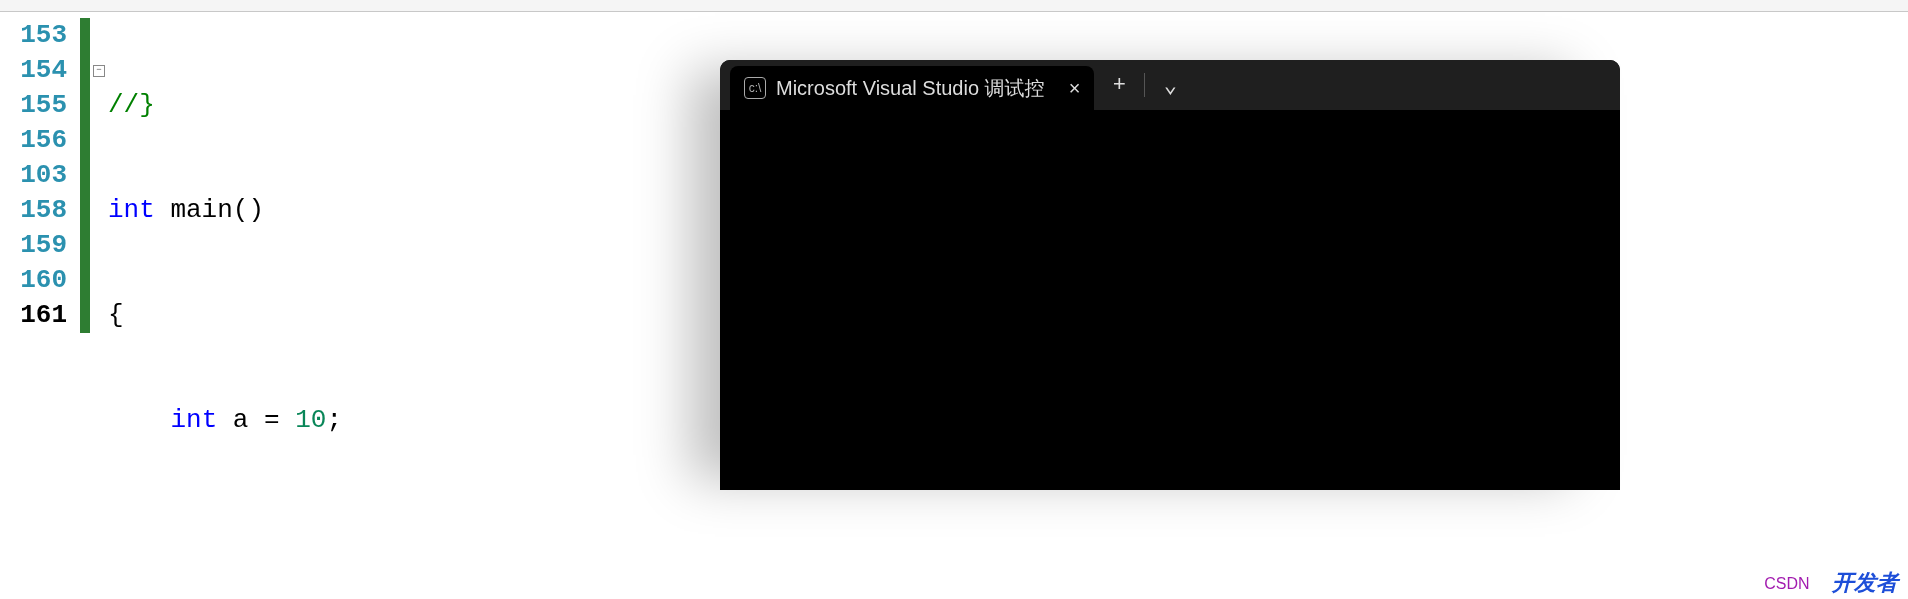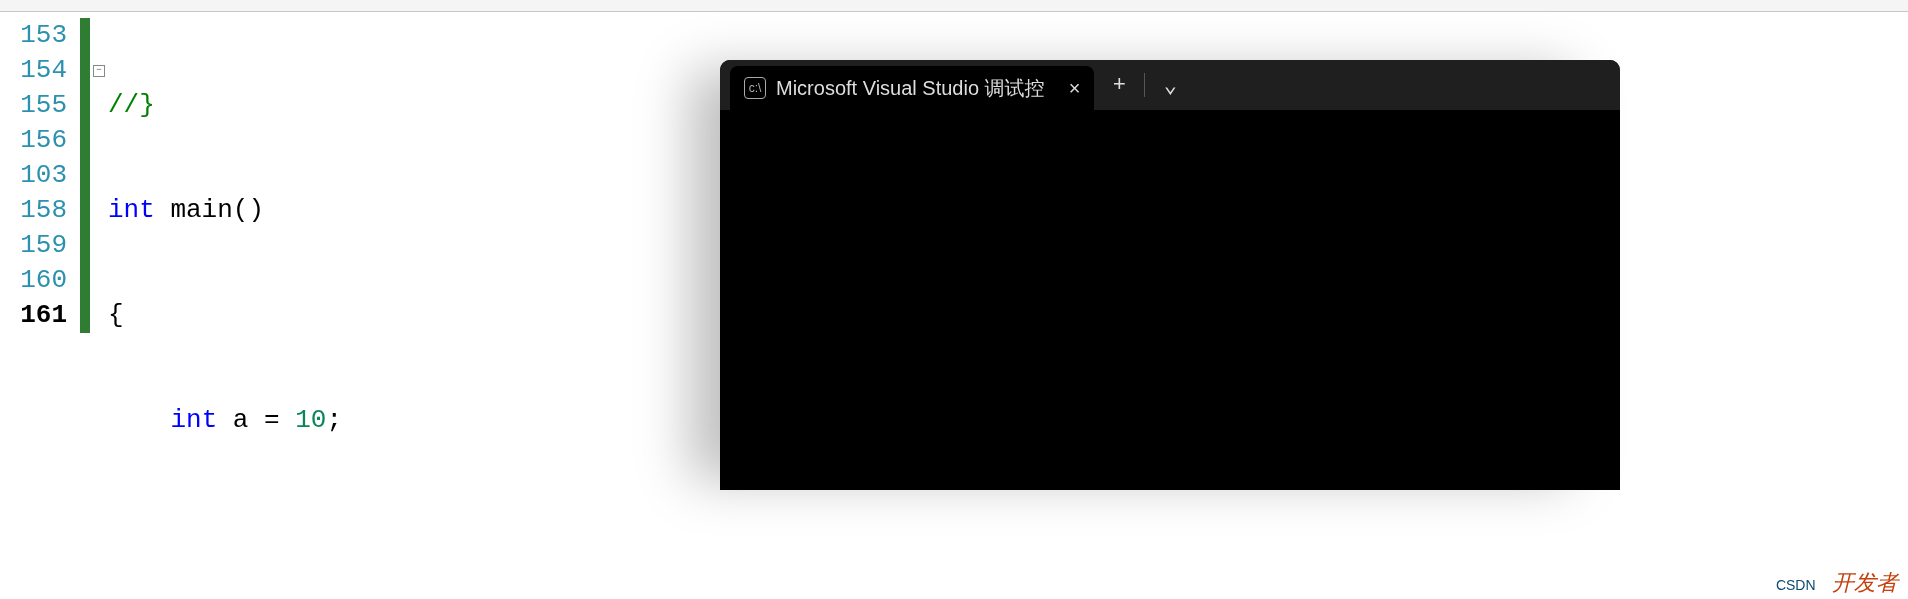--- a/index.html
+++ b/index.html
@@ -28,21 +28,21 @@
   width: 80px;
   background: #fff;
   text-align: right;
   padding-right: 12px;
   color: #2b91af;
   font-size: 26px;
   line-height: 35px;
   padding-top: 6px;
   border-right: 1px solid transparent;
 }
-.gutter .ln { height: 35px; }
+.gutter .ln { height: 35px; font-weight: bold; }
 .gutter .ln.bold { font-weight: bold; color: #000; }
 .change-bar {
   width: 10px;
   background: #fff;
   padding-top: 6px;
 }
 .change-bar .tick { width: 10px; height: 35px; background: #2e7d32; }
 .fold-col {
   width: 18px;
   background: #fff;
@@ -150,29 +150,29 @@
   margin-left: 2px;
 }
 
 
 .wm {
   position: absolute;
   right: 10px;
   bottom: 6px;
   font-family: Arial, sans-serif;
 }
-.wm-small { color: #0c4a6e; font-size: 14px; display:inline-block; vertical-align:bottom; }
+.wm-small { color: #a21caf; font-size: 16px; display:inline-block; vertical-align:bottom; }
 .wm-logo {
   display: inline-block;
   font-size: 30px;
-  font-weight: normal;
-  color: #c2410c;
+  font-weight: bold;
+  color: #1d4ed8;
   font-style: italic;
   vertical-align: bottom;
-  margin-left: 12px;
+  margin-left: 18px;
 }
 .wm-logo .top {
   font-size: 22px;
   display: block;
   line-height: 20px;
 }
 </style>
 </head>
 <body>
 

